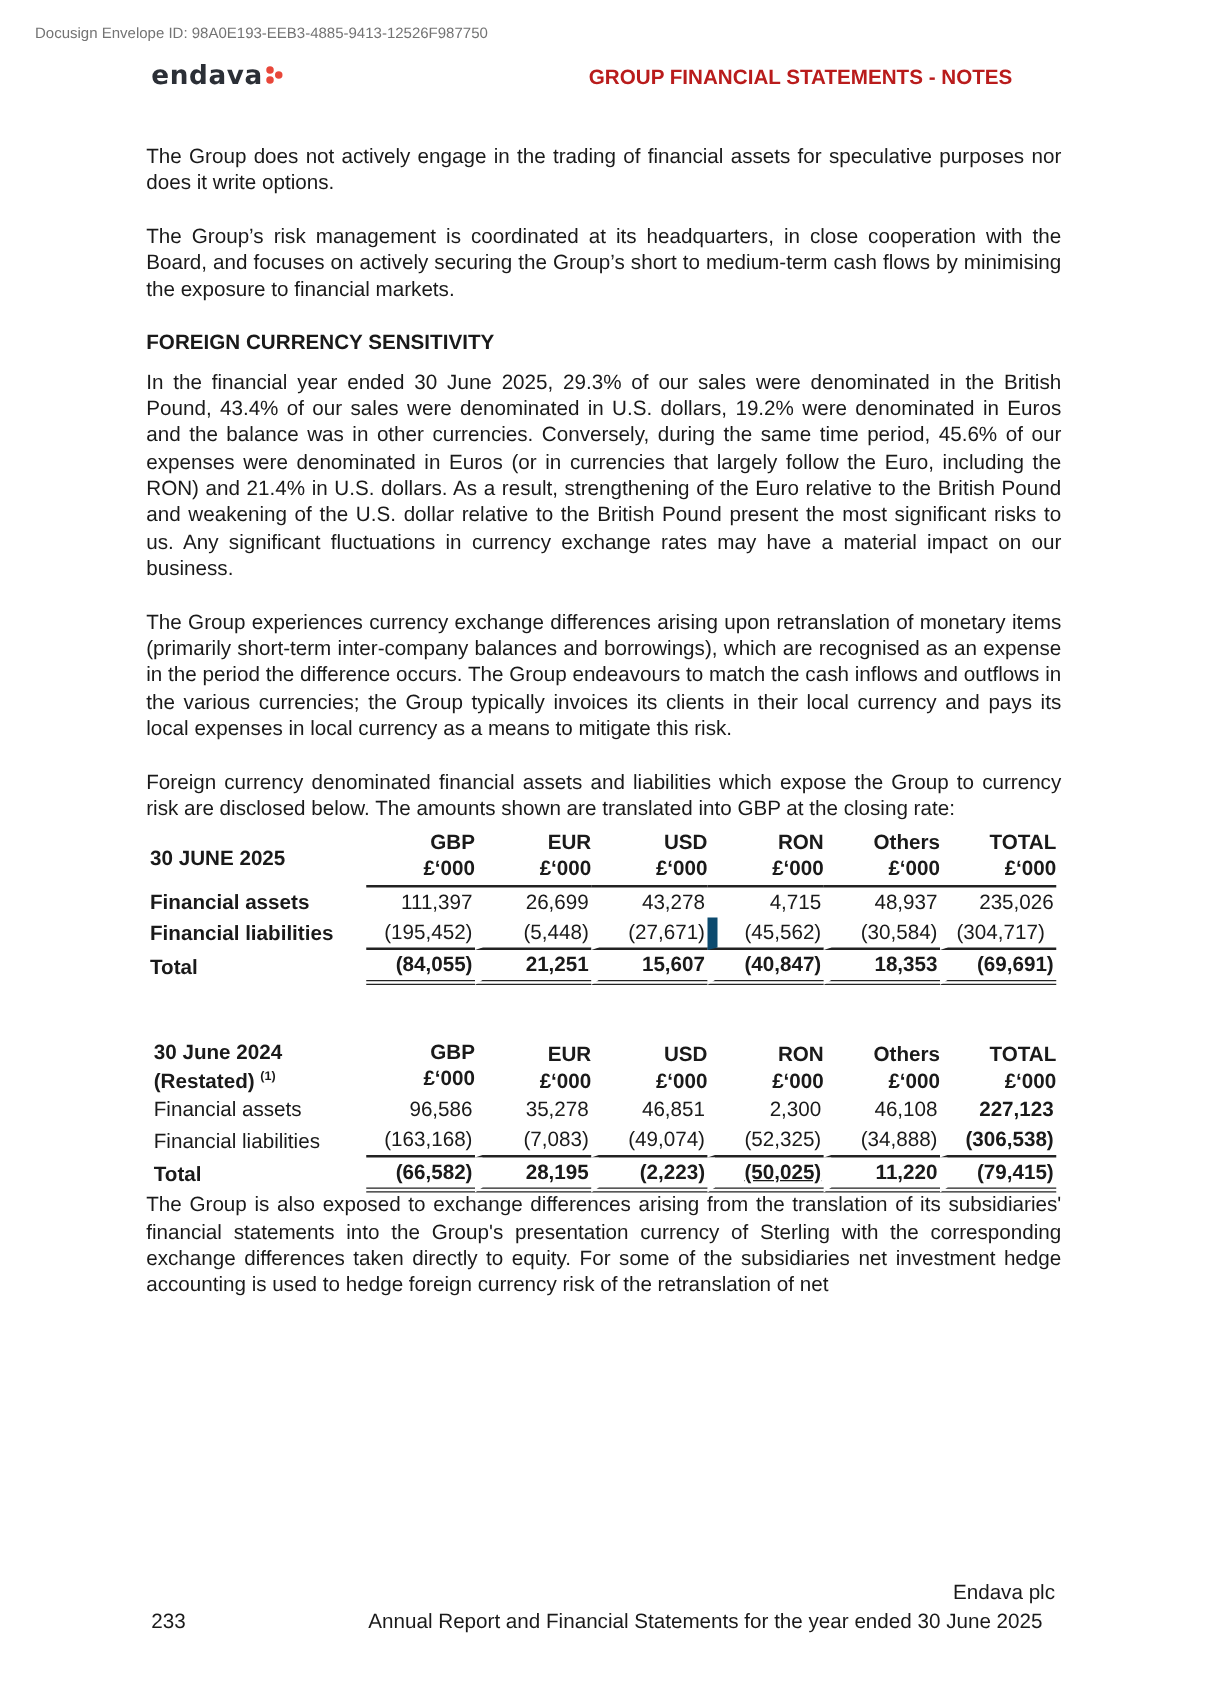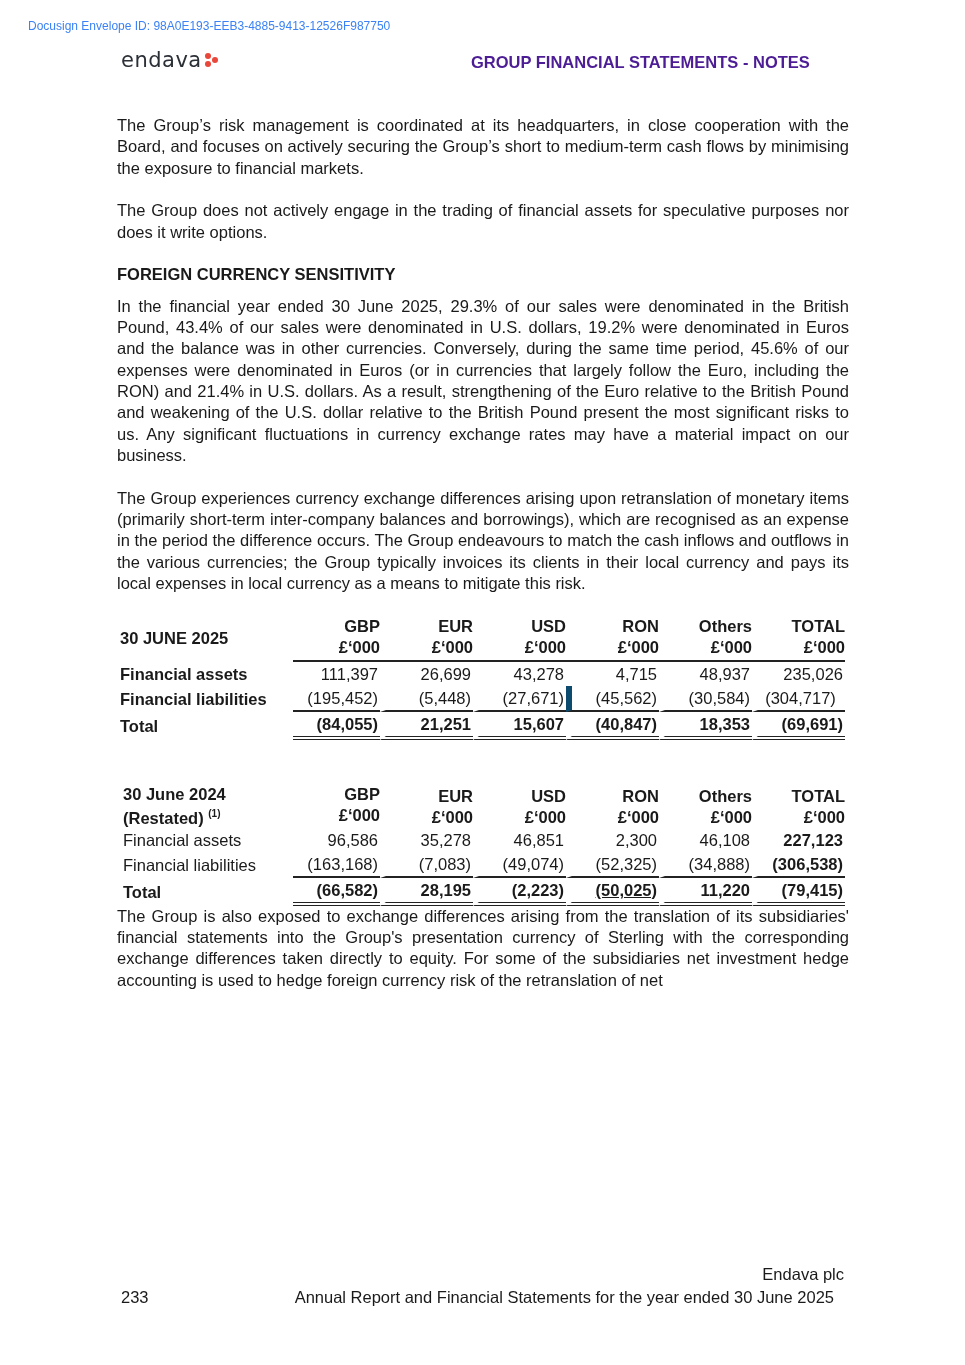--- a/index.html
+++ b/index.html
@@ -2,38 +2,38 @@
 <html><head>
 <meta charset="utf-8">
 <style>
   html, body { margin: 0; padding: 0; background: #ffffff; }
   body {
     width: 965px; height: 1365px; position: relative; overflow: hidden;
     font-family: "Liberation Sans", sans-serif; color: #1a1a1a;
   }
   .envelope {
     position: absolute; left: 28px; top: 19px;
-    font-size: 12px; color: #3b82f6;
+    font-size: 12px; color: #737373;
   }
   .logo {
     position: absolute; left: 121px; top: 48px;
     display: flex; align-items: center;
   }
   .logo-text {
-    font-family: "DejaVu Sans", sans-serif; font-weight: normal;
+    font-family: "DejaVu Sans", sans-serif; font-weight: bold;
     font-size: 21px; color: #2b2f36; letter-spacing: 0.5px;
   }
   .logo-mark { margin-left: 3px; width: 16px; height: 16px; position: relative; }
   .logo-mark span {
     position: absolute; width: 6px; height: 6px; border-radius: 50%;
     background: #e8473a;
   }
   .header-title {
     position: absolute; left: 471px; top: 53px;
-    font-weight: bold; font-size: 16.5px; color: #4c1d95;
+    font-weight: bold; font-size: 16.5px; color: #b91c1c;
   }
   .content {
     position: absolute; left: 117px; width: 732px; top: 115px;
     font-size: 16.5px; line-height: 21.3px;
   }
   .para { text-align: justify; margin: 0 0 21.5px 0; }
   .section-heading { font-weight: bold; margin: 0 0 10px 0; }
 
   table.fx { border-collapse: separate; border-spacing: 0; width: 728px; font-size: 16.5px; }
   table.fx td, table.fx th { padding: 0; }
@@ -77,25 +77,26 @@
   <span class="logo-mark">
     <span style="left:0;top:1px;"></span>
     <span style="left:0;top:9px;"></span>
     <span style="left:7px;top:5px;"></span>
   </span>
 </div>
 
 <div class="header-title">GROUP FINANCIAL STATEMENTS - NOTES</div>
 
 <div class="content">
+  <p class="para">The Group does not actively engage in the trading of financial assets for speculative purposes nor does it write options.</p>
   <p class="para">The Group’s risk management is coordinated at its headquarters, in close cooperation with the Board, and focuses on actively securing the Group’s short to medium-term cash flows by minimising the exposure to financial markets.</p>
-  <p class="para">The Group does not actively engage in the trading of financial assets for speculative purposes nor does it write options.</p>
   <p class="section-heading">FOREIGN CURRENCY SENSITIVITY</p>
   <p class="para">In the financial year ended 30 June 2025, 29.3% of our sales were denominated in the British Pound, 43.4% of our sales were denominated in U.S. dollars, 19.2% were denominated in Euros and the balance was in other currencies. Conversely, during the same time period, 45.6% of our expenses were denominated in Euros (or in currencies that largely follow the Euro, including the RON) and 21.4%  in U.S. dollars. As a result, strengthening of the Euro relative to the British Pound and weakening of the U.S. dollar relative to the British Pound present the most significant risks to us.  Any significant fluctuations in currency exchange rates may have a material impact on our business.</p>
   <p class="para">The Group experiences currency exchange differences arising upon retranslation of monetary items (primarily short-term inter-company balances and borrowings), which are recognised as an expense in the period the difference occurs. The Group endeavours to match the cash inflows and outflows in the various currencies; the Group typically invoices its clients in their local currency and pays its local expenses in local currency as a means to mitigate this risk.</p>
+  <p class="para" style="margin-bottom:6px;">Foreign currency denominated financial assets and liabilities which expose the Group to currency risk are disclosed below. The amounts shown are translated into GBP at the closing rate:</p>
 
   <table class="fx">
     <tbody>
         <tr>
       <th class="label hdr-pad" style="padding-left:3px;">30 JUNE 2025</th>
       <th class="col hdr-cell">
             <div>GBP</div>
             <div>£‘000</div>
           </th>
       <th class="col hdr-cell gap">
@@ -126,21 +127,21 @@
       <td class="num">43,278</td>
       <td class="num">4,715</td>
       <td class="num">48,937</td>
       <td class="num">235,026</td>
     </tr>
     <tr class="row sub-line">
       <td class="label bold">Financial liabilities</td>
       <td class="num">(195,452)</td>
       <td class="num" style="border-left:6px solid #fff;">(5,448)</td>
       <td class="num" style="border-left:6px solid #fff;">(27,671)</td>
-      <td class="num" style="border-left:6px solid #0c4a6e;">(45,562)</td>
+      <td class="num" style="border-left:8px solid #0c4a6e;">(45,562)</td>
       <td class="num" style="border-left:6px solid #fff;">(30,584)</td>
       <td class="num" style="border-left:6px solid #fff;text-align:center;">(304,717)</td>
     </tr>
     <tr class="row sum-row dbl">
       <td class="label">Total</td>
       <td class="num">(84,055)</td>
       <td class="num" style="border-left:6px solid #fff;">21,251</td>
       <td class="num" style="border-left:6px solid #fff;">15,607</td>
       <td class="num" style="border-left:6px solid #fff;">(40,847)</td>
       <td class="num" style="border-left:6px solid #fff;">18,353</td>

